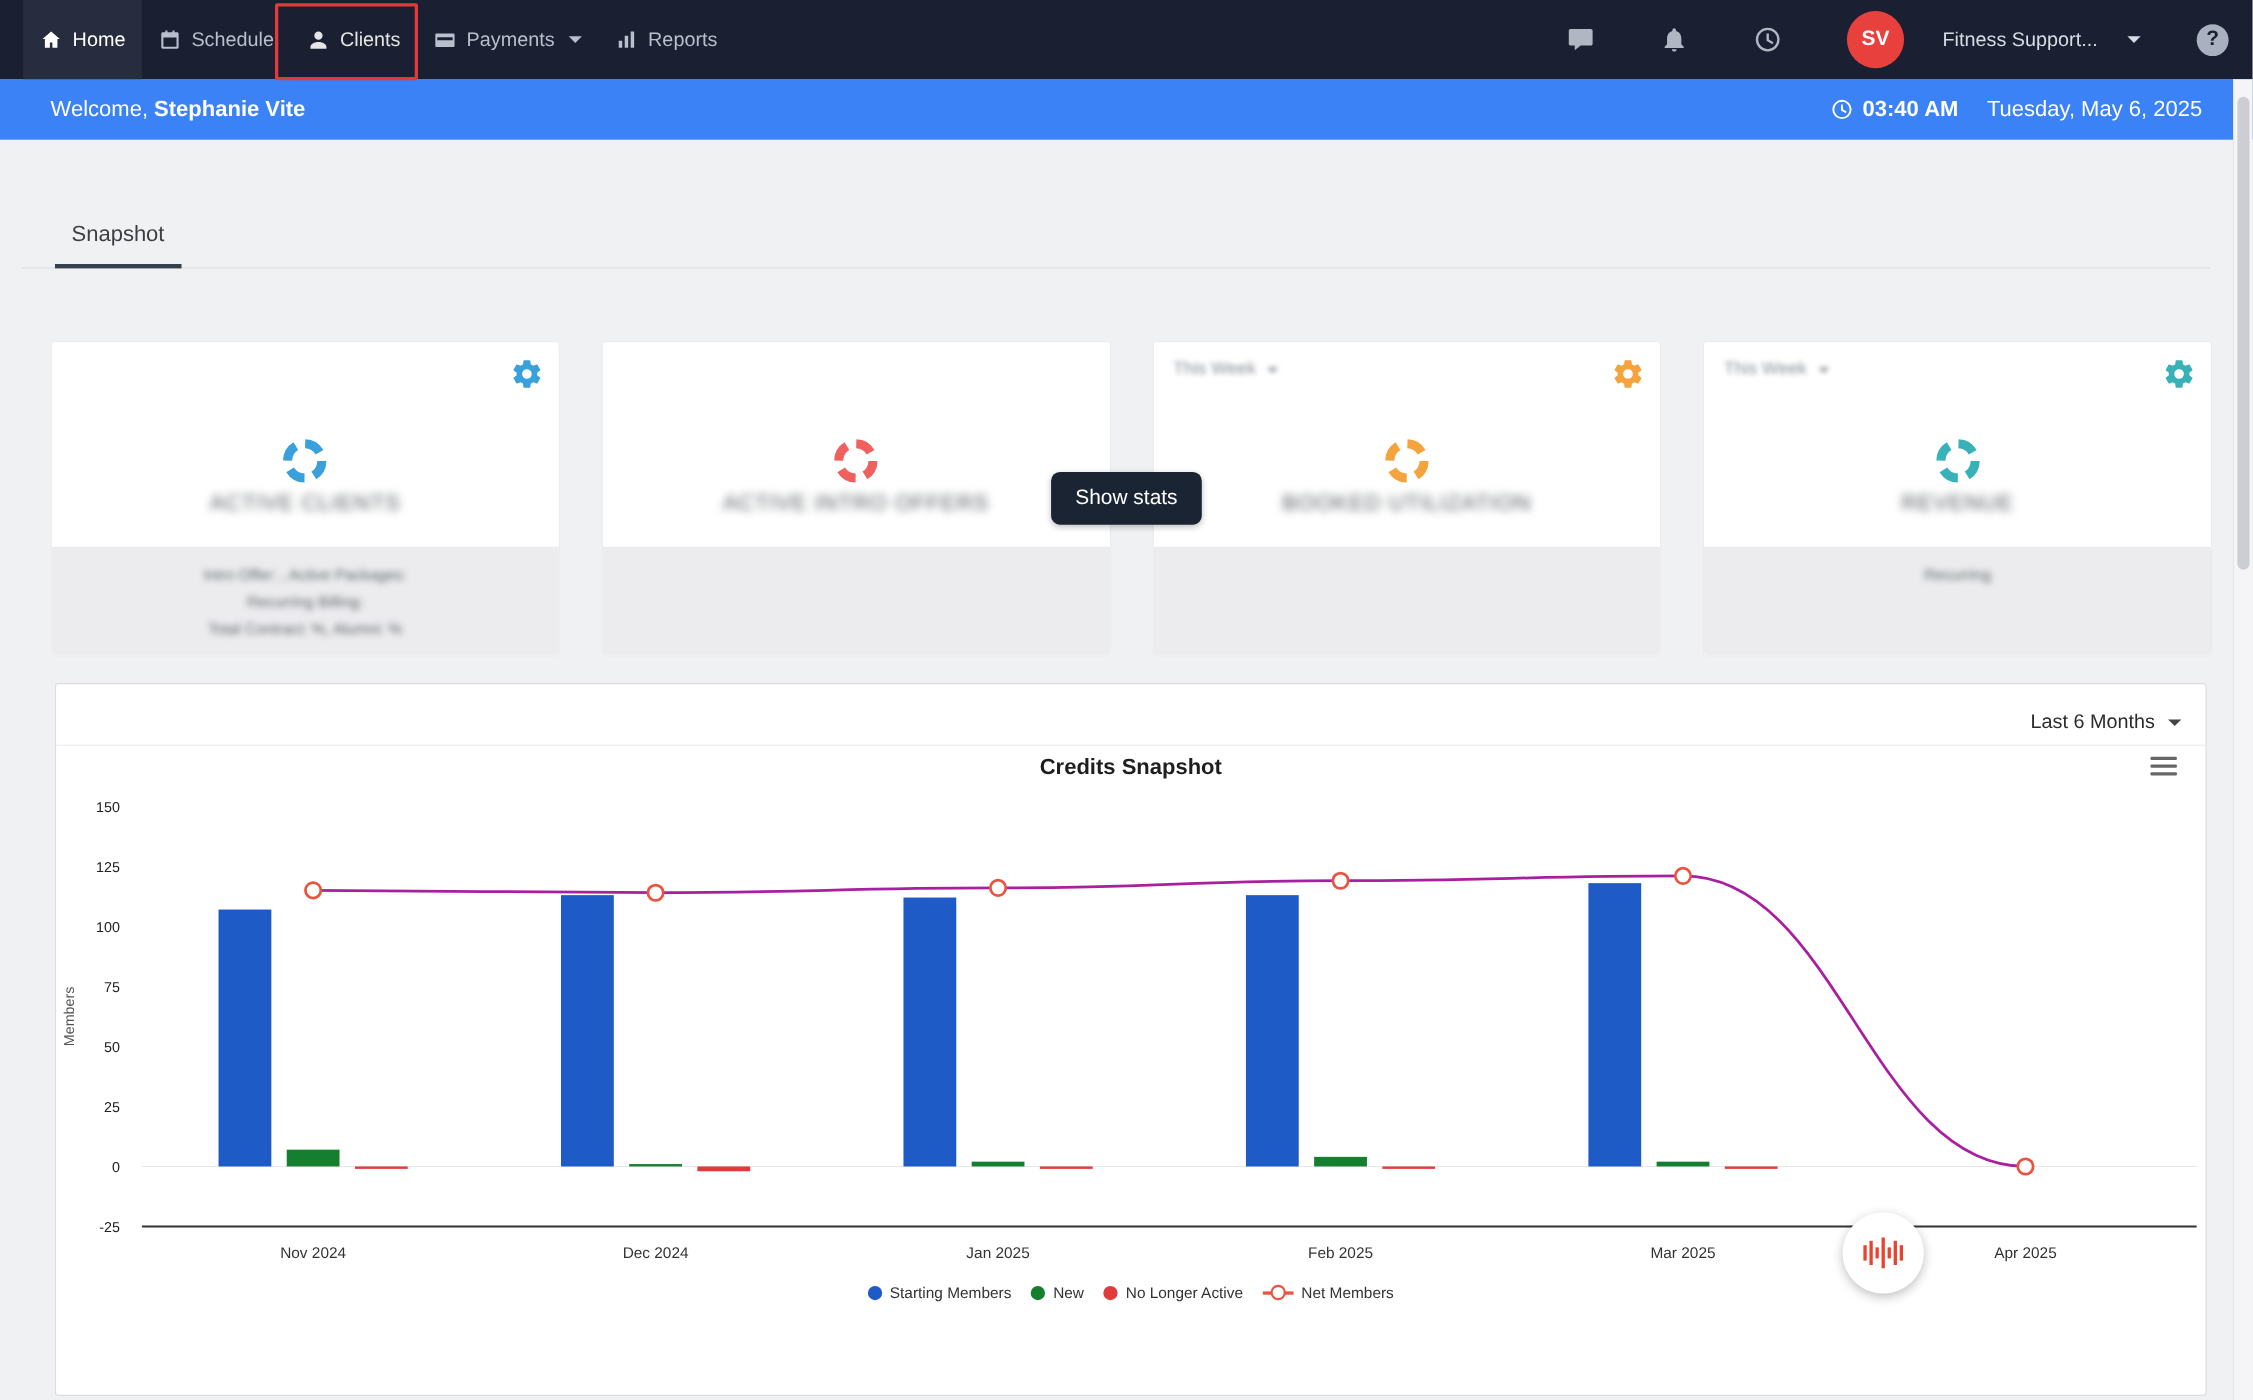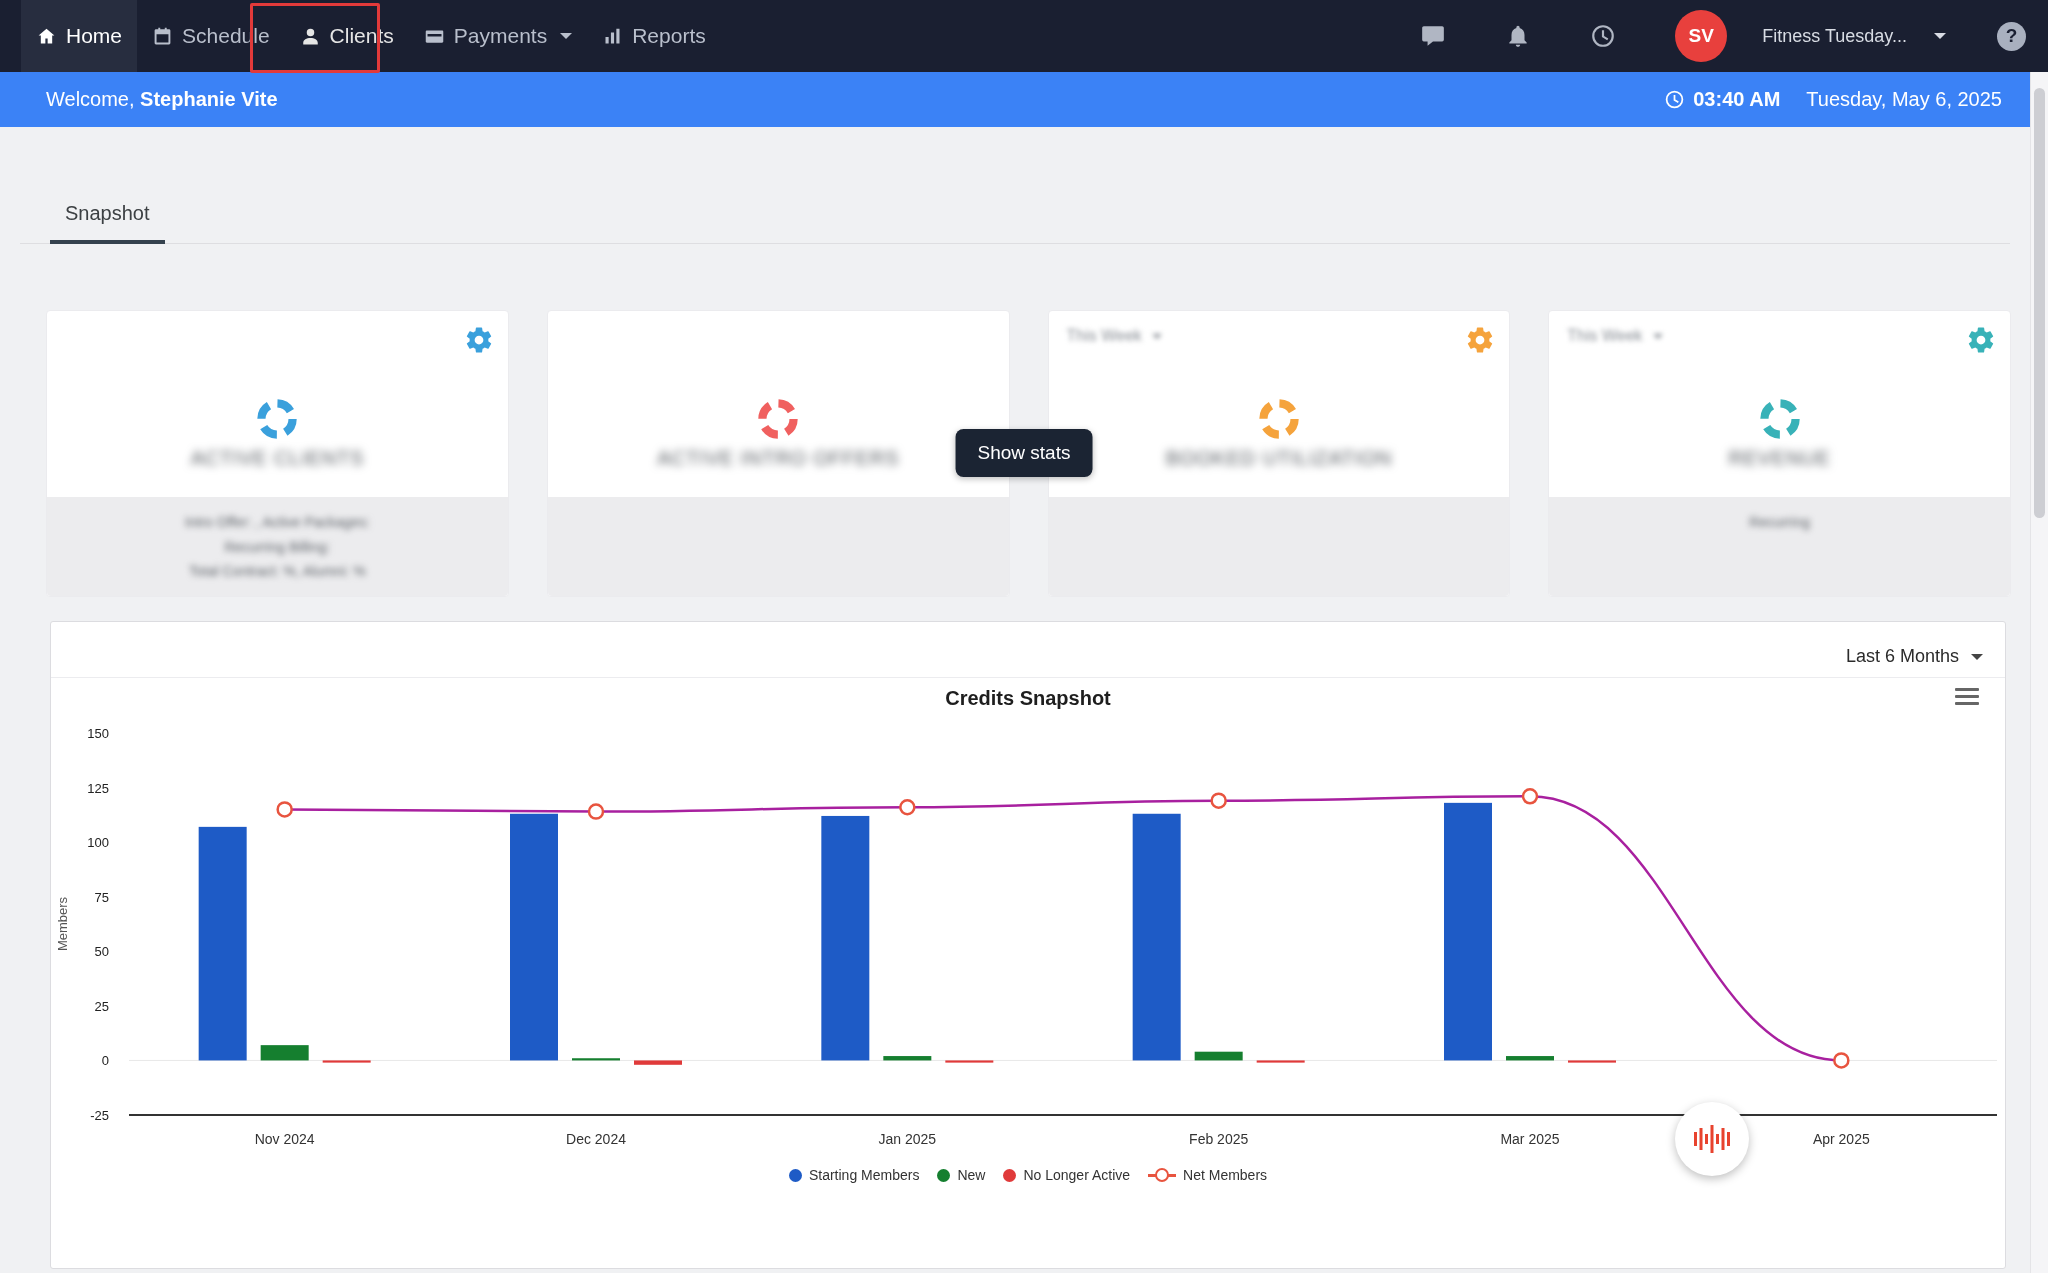--- a/index.html
+++ b/index.html
@@ -1,21 +1,21 @@
 <!DOCTYPE html>
 <html><head>
 <meta charset="utf-8">
 <style>
   * { box-sizing: border-box; }
   body { margin:0; background:#e9eaec; font-family:"Liberation Sans", sans-serif; }
   .page { position:relative; width:2048px; height:1273px; overflow:hidden; background:#f0f1f3; }
 
   
   .topnav { height:72px; background:#1a1f31; display:flex; align-items:stretch; padding-left:21px; position:relative; z-index:5; }
-  .nav-item { display:flex; align-items:center; gap:9px; padding:0 15px; color:#b9bfcc; font-size:21px; cursor:pointer; white-space:nowrap; }
+  .nav-item { display:flex; align-items:center; gap:9px; padding:0 15px; color:#b9bfcc; font-size:18px; cursor:pointer; white-space:nowrap; }
   .nav-item.active { background:#272d3f; color:#ffffff; }
   .nav-item.bright { color:#e5e5e5; }
   .nic { width:21px; height:21px; fill:currentColor; flex:0 0 auto; }
   .caret { width:0; height:0; border-left:6px solid transparent; border-right:6px solid transparent; border-top:6px solid currentColor; display:inline-block; margin-left:4px; }
   .nav-right { margin-left:auto; display:flex; align-items:center; padding-right:22px;gap:23px; }
   .nav-ico { width:26px; height:26px; fill:#b0b6c3; margin-right:36px; cursor:pointer; flex:0 0 auto; }
   .avatar { width:52px; height:52px; border-radius:50%; background:#e8403d; color:#fff; font-weight:bold; font-size:19px; display:flex; align-items:center; justify-content:center; margin-right:12px; cursor:pointer; }
   .account-name { color:#d8dce4; font-size:18px; cursor:pointer; }
   .nav-right .caret { border-top-color:#d8dce4; }
   .help-badge { width:29px; height:29px; border-radius:50%; background:#a9b0bf; color:#1a1f31; font-weight:bold; font-size:19px; display:flex; align-items:center; justify-content:center; margin-left:28px; cursor:pointer; }
@@ -146,21 +146,21 @@
       <svg class="nav-ico">
           <use href="#i-chat"></use>
         </svg>
       <svg class="nav-ico">
           <use href="#i-bell"></use>
         </svg>
       <svg class="nav-ico">
           <use href="#i-clock"></use>
         </svg>
       <div class="avatar" style="background: rgb(232, 64, 61);">SV</div>
-      <span class="account-name">Fitness Tuesday...</span>
+      <span class="account-name">Fitness Support...</span>
       <span class="caret" style="color:#d8dce4"></span>
       <div class="help-badge">?</div>
     </div>
   </nav>
   <div class="annotation-box" style="border-color: rgb(226, 58, 58);"></div>
 
   <div class="welcome" style="background: #3b82f6;">
     <span><span>Welcome, </span><b>Stephanie Vite</b></span>
     <div class="welcome-right">
       <span class="time">

